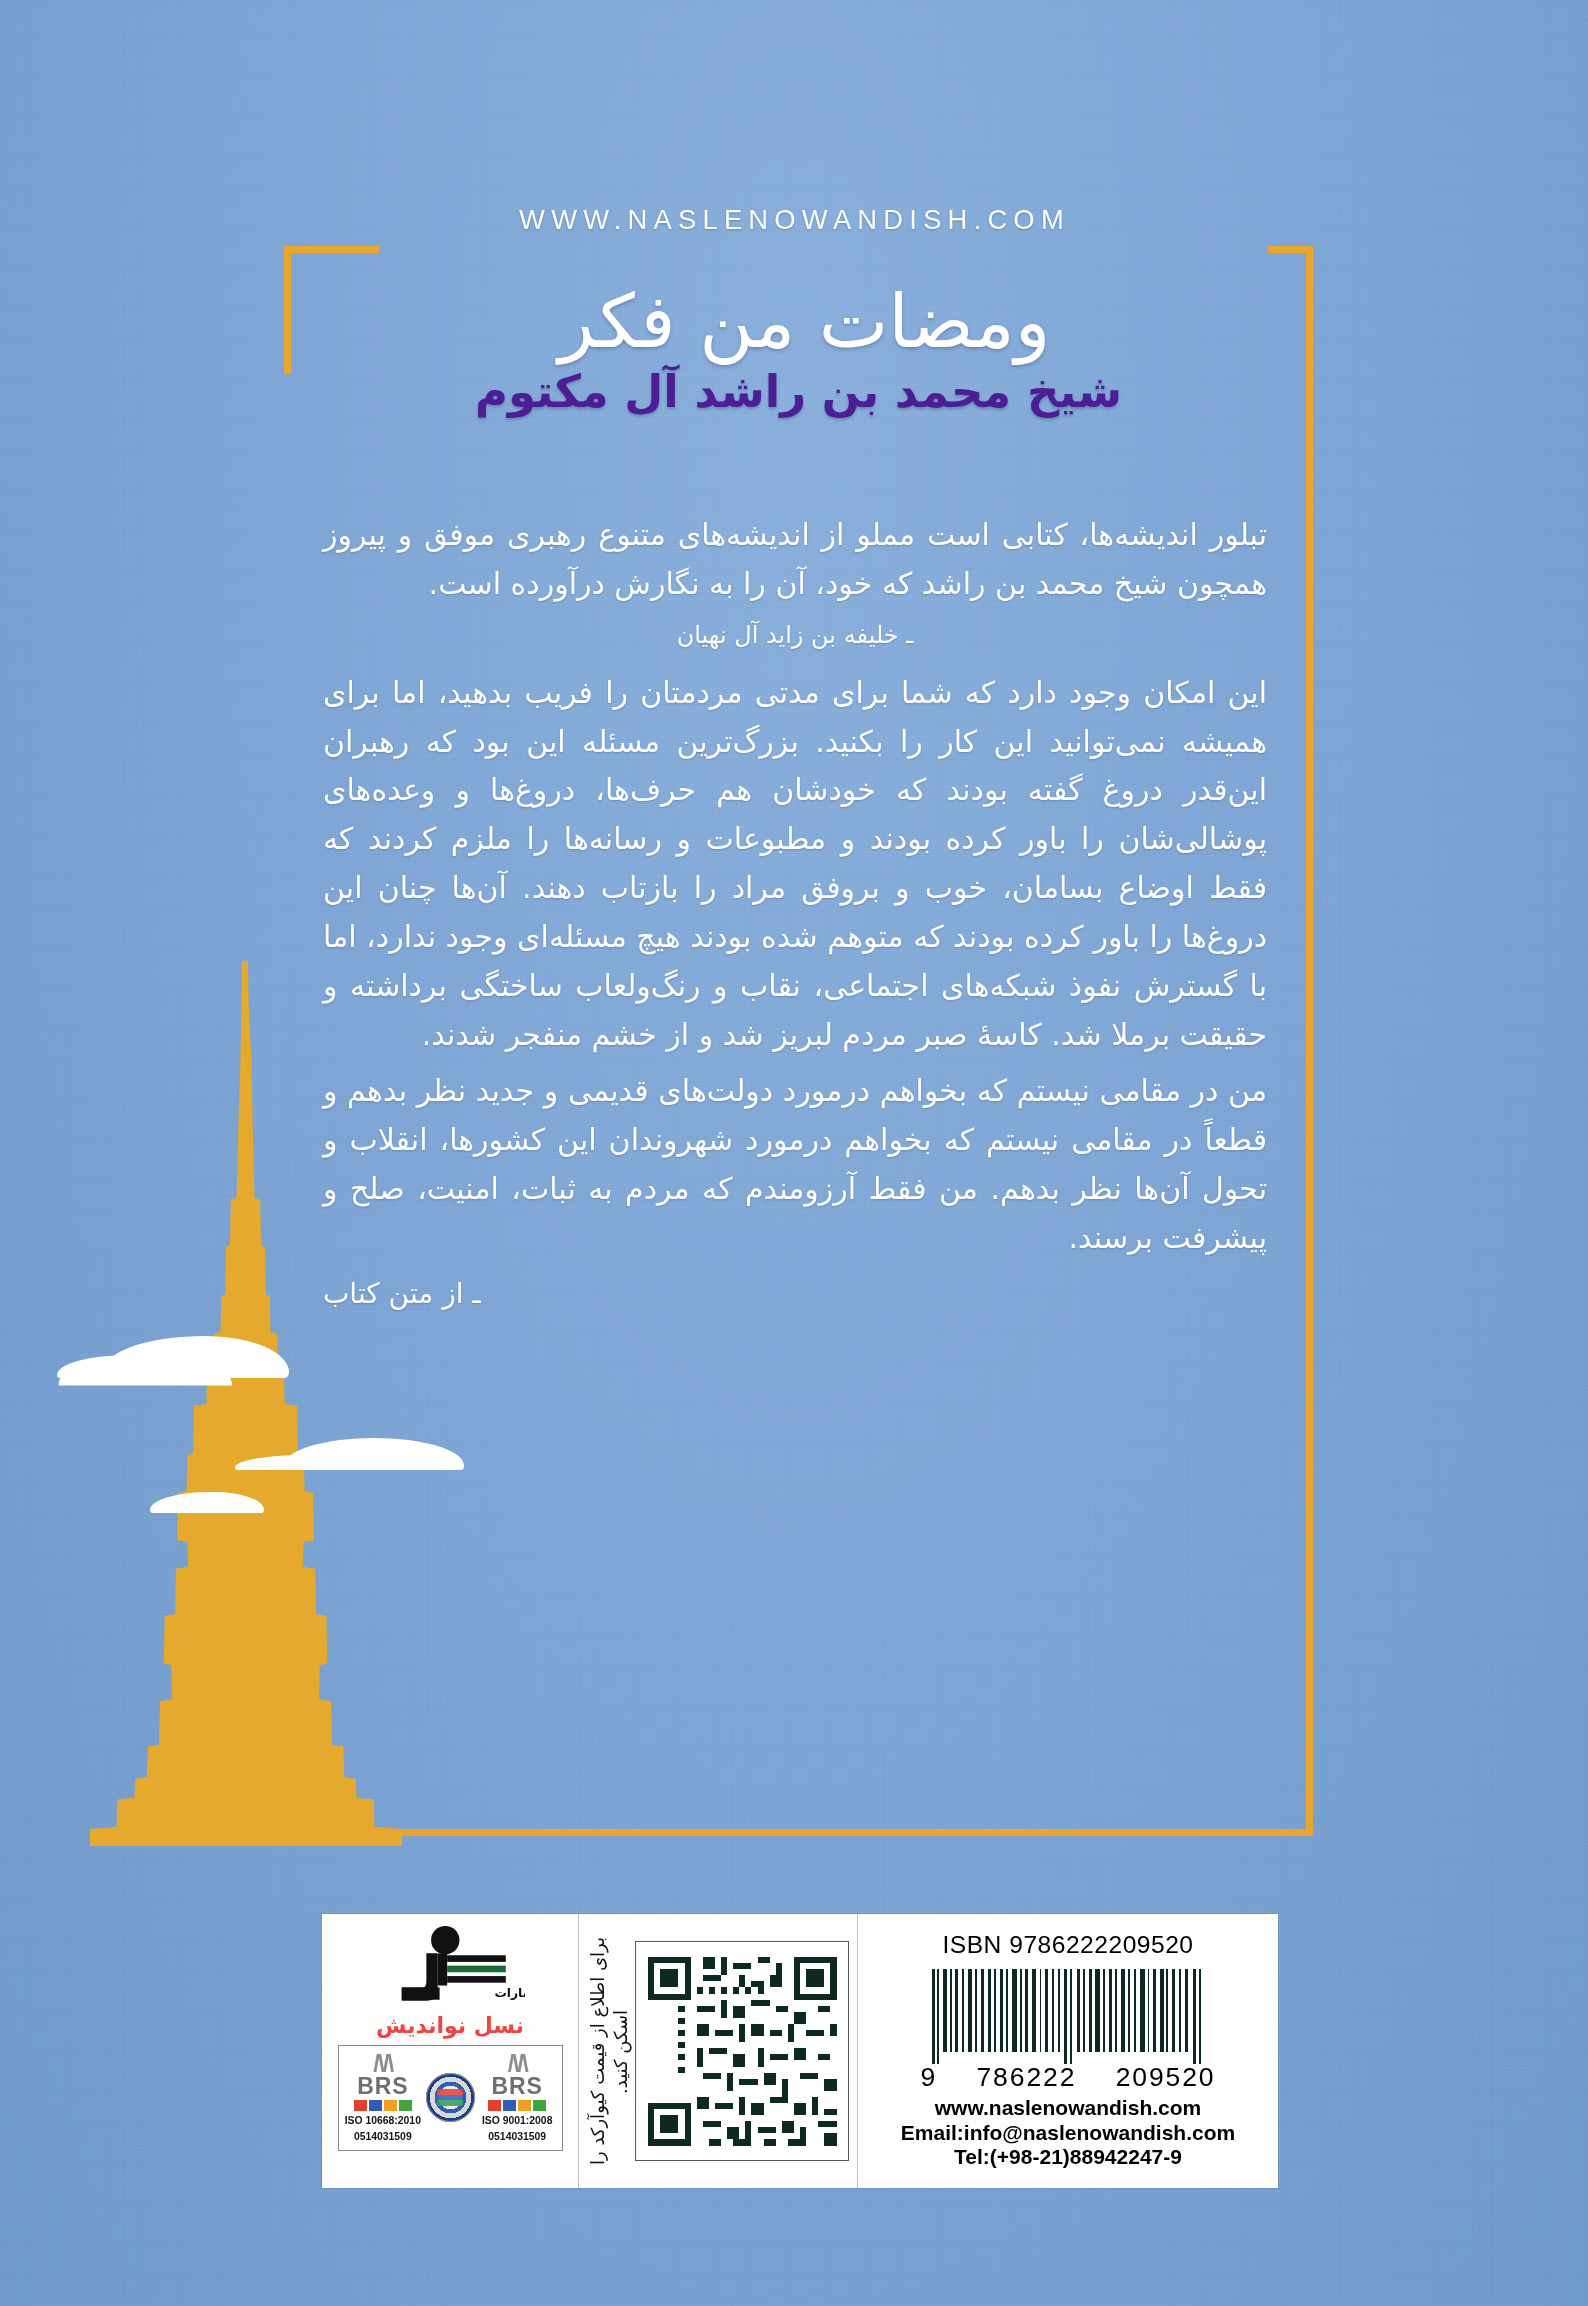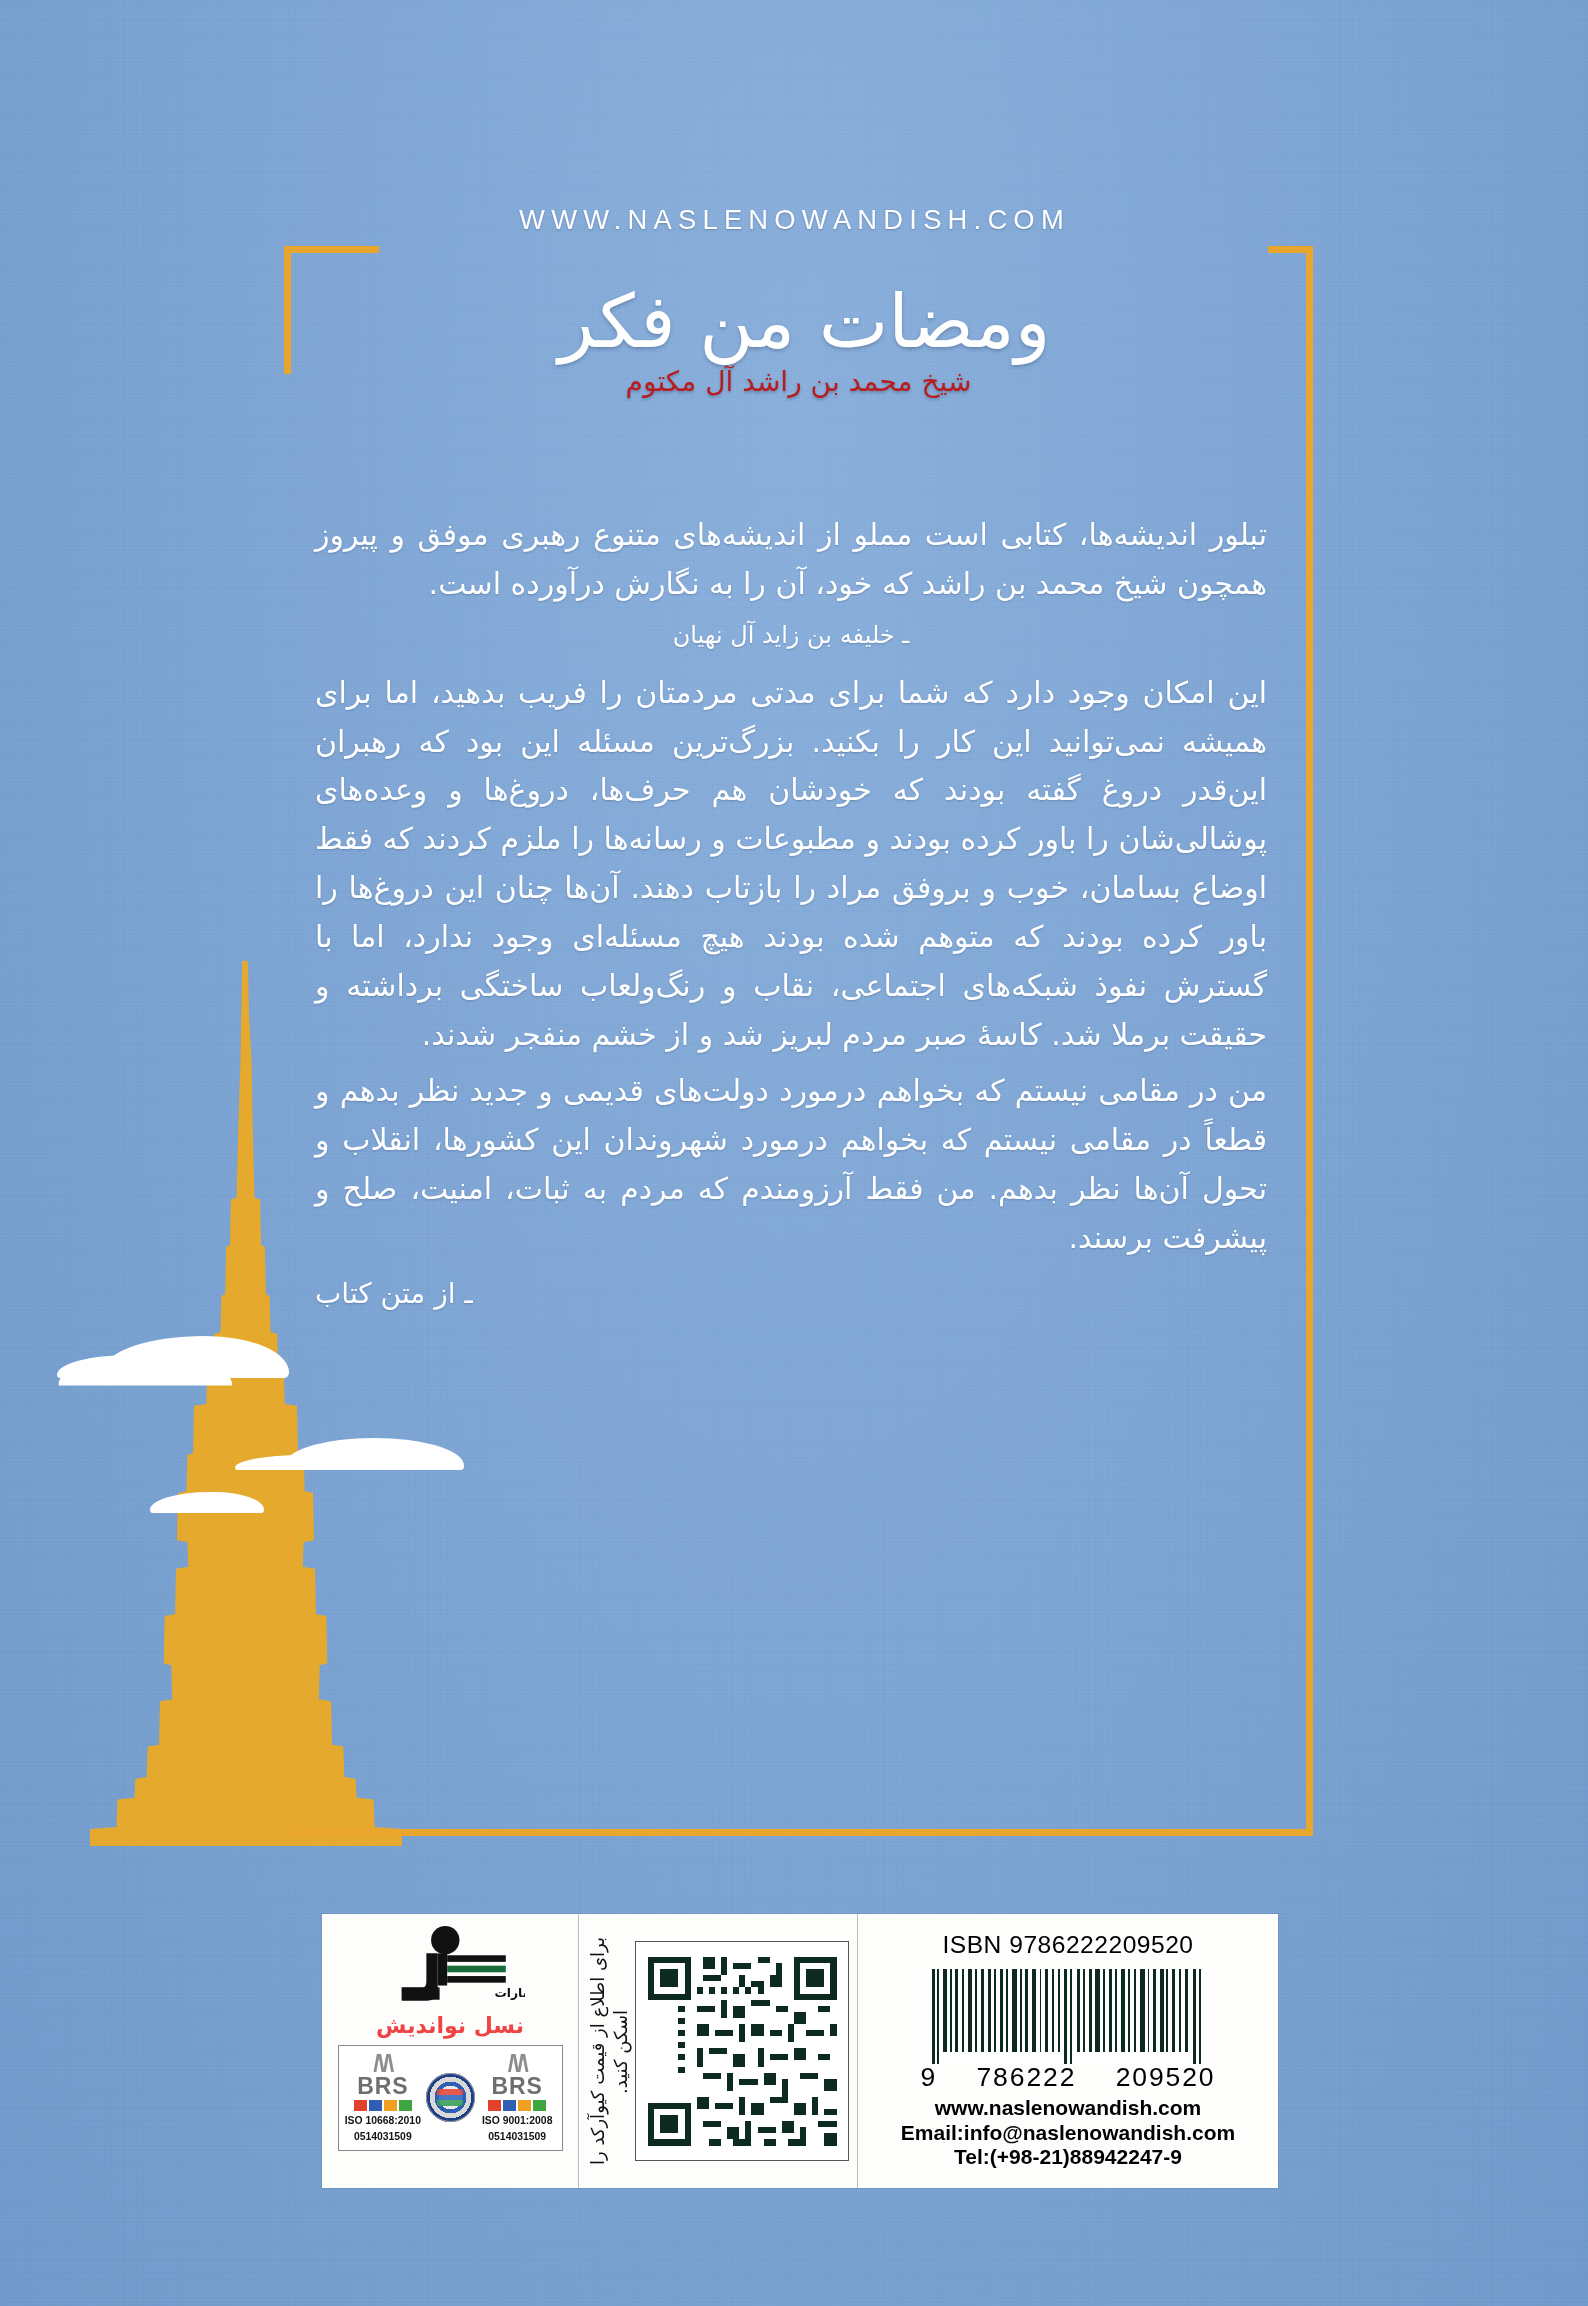--- a/index.html
+++ b/index.html
@@ -100,34 +100,34 @@
     font-size:74px;
     line-height:1.02;
     letter-spacing:1.9px;
     font-family:"DejaVu Sans","Liberation Sans",sans-serif;
     font-weight:400;
     text-shadow:0 1.9px 3.8px rgba(45,70,105,.35);
     white-space:nowrap;
     padding-left:12px;
   }
   #book-author{
-    color:#b91c1c;
-    font-size:28px;
-    font-weight:normal;
+    color:#4c1d95;
+    font-size:45px;
+    font-weight:bold;
     margin-top:5.7px;
     letter-spacing:0px;
     text-shadow:0 1.9px 2.8px rgba(45,70,105,.35);
     white-space:nowrap;
   }
 
   
   #body-copy{
     position:absolute;
     right:322px;
-    left:315px;
+    left:323px;
     top:511px;
     direction:rtl;
     text-align:justify;
     color:#ffffff;
     font-size:30px;
     line-height:1.63;
     text-shadow:0 0.9px 1.9px rgba(45,70,105,.30);
     font-family:"DejaVu Sans","Liberation Sans",sans-serif;
   }
   #body-copy p{margin:0 0 7.6px 0;}

